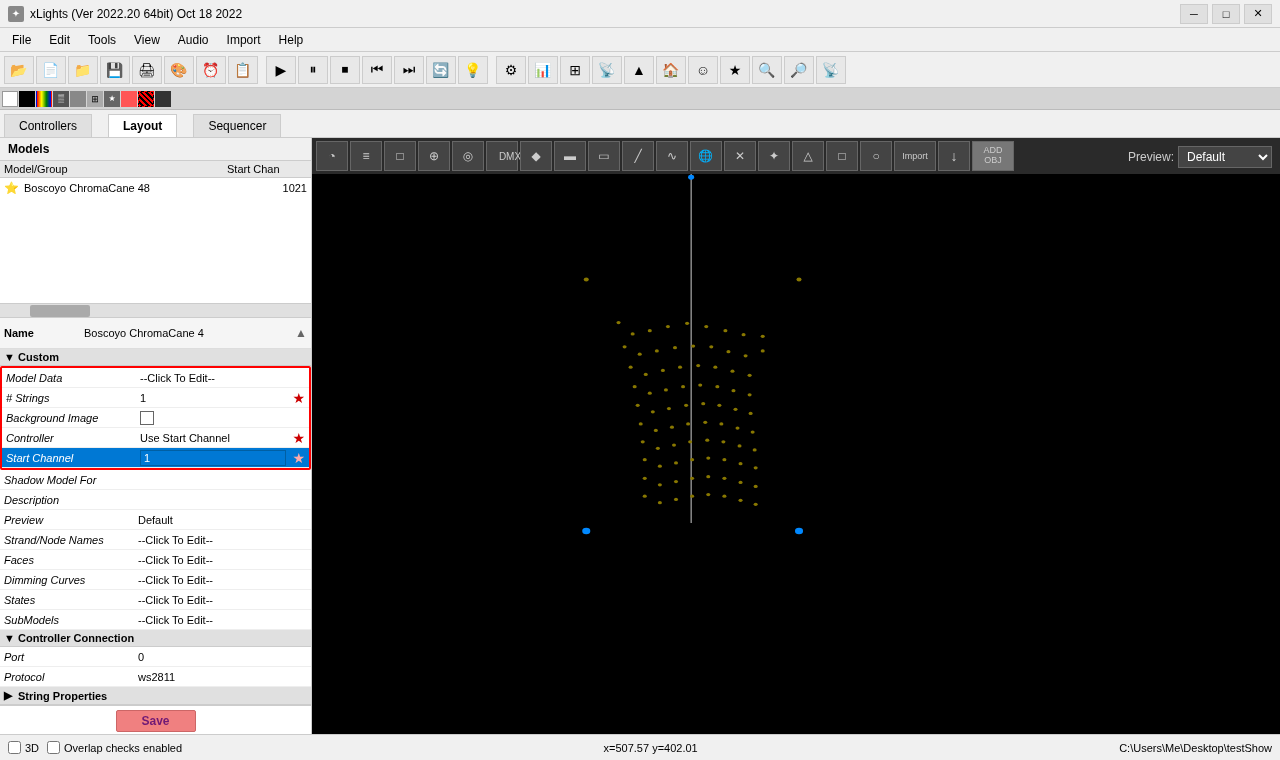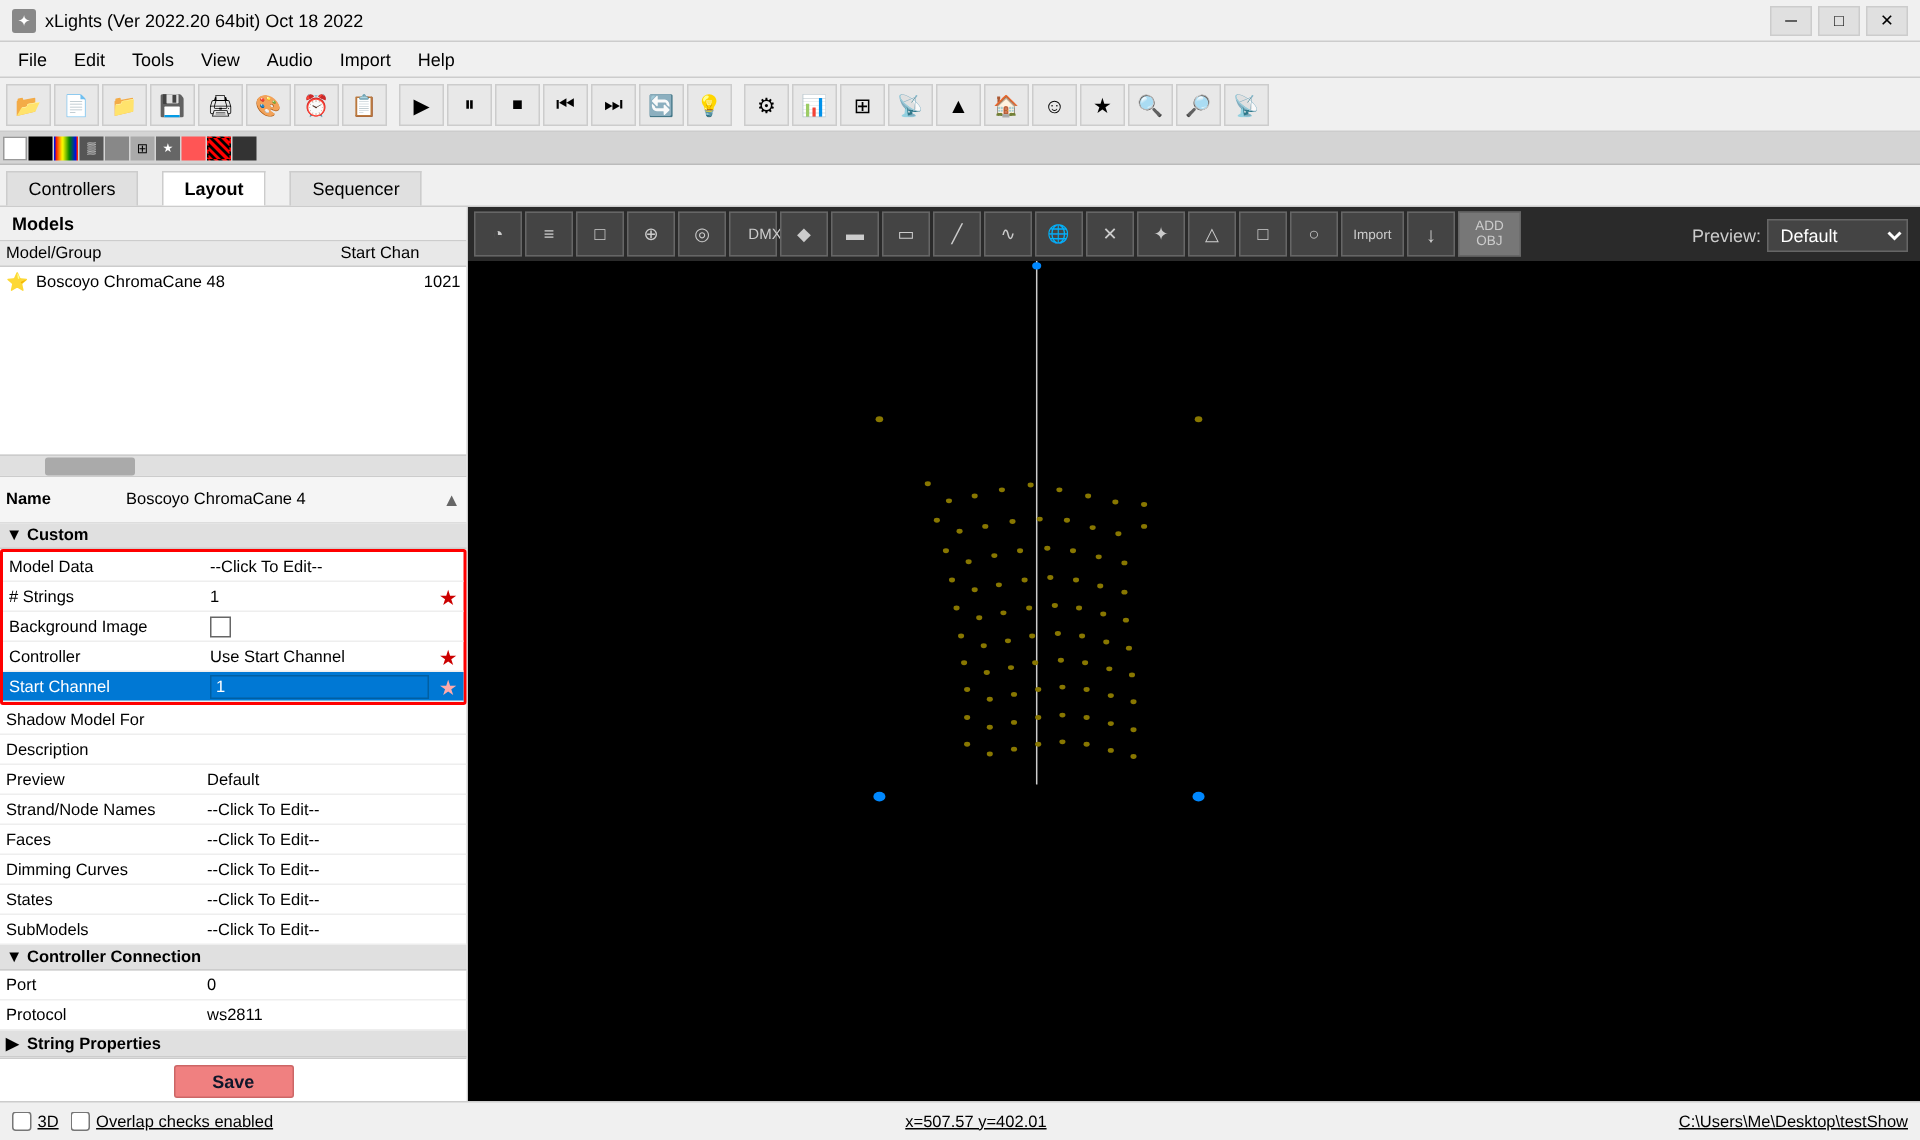--- a/index.html
+++ b/index.html
@@ -173,21 +173,21 @@
     .props-section-toggle { width: 14px; cursor: pointer; }
 
     .prop-row {
       display: flex;
       align-items: center;
       padding: 1px 4px;
       border-bottom: 1px solid #eee;
       min-height: 20px;
       font-size: 11px;
     }
-    .prop-label { width: 130px; min-width: 130px; }
+    .prop-label { width: 130px; min-width: 130px; font-style: italic; }
     .prop-value { flex: 1; padding: 0 4px; }
     .prop-value input {
       width: 100%; border: 1px solid #999; background: white;
       font-size: 11px; padding: 1px 3px;
       outline: none;
     }
 
     .star-icon {
       color: #cc0000;
       font-size: 14px;
@@ -255,30 +255,29 @@
     
     #bottombar {
       background: #f0f0f0;
       height: 26px;
       display: flex;
       align-items: center;
       justify-content: space-between;
       padding: 0 8px;
       border-top: 1px solid #ccc;
       font-size: 11px;
-      text-decoration: underline;
     }
     #bottombar-left { display: flex; align-items: center; gap: 8px; }
     .check-label { display: flex; align-items: center; gap: 4px; cursor: pointer; }
 
     
     #save-btn {
       background: #f08080;
       border: 1px solid #cc6666;
-      color: #0f172a;
+      color: #701a75;
       padding: 3px 18px;
       cursor: pointer;
       font-size: 12px;
       font-weight: bold;
       border-radius: 2px;
       margin: 0 auto;
       display: block;
       width: 80px;
     }
 

